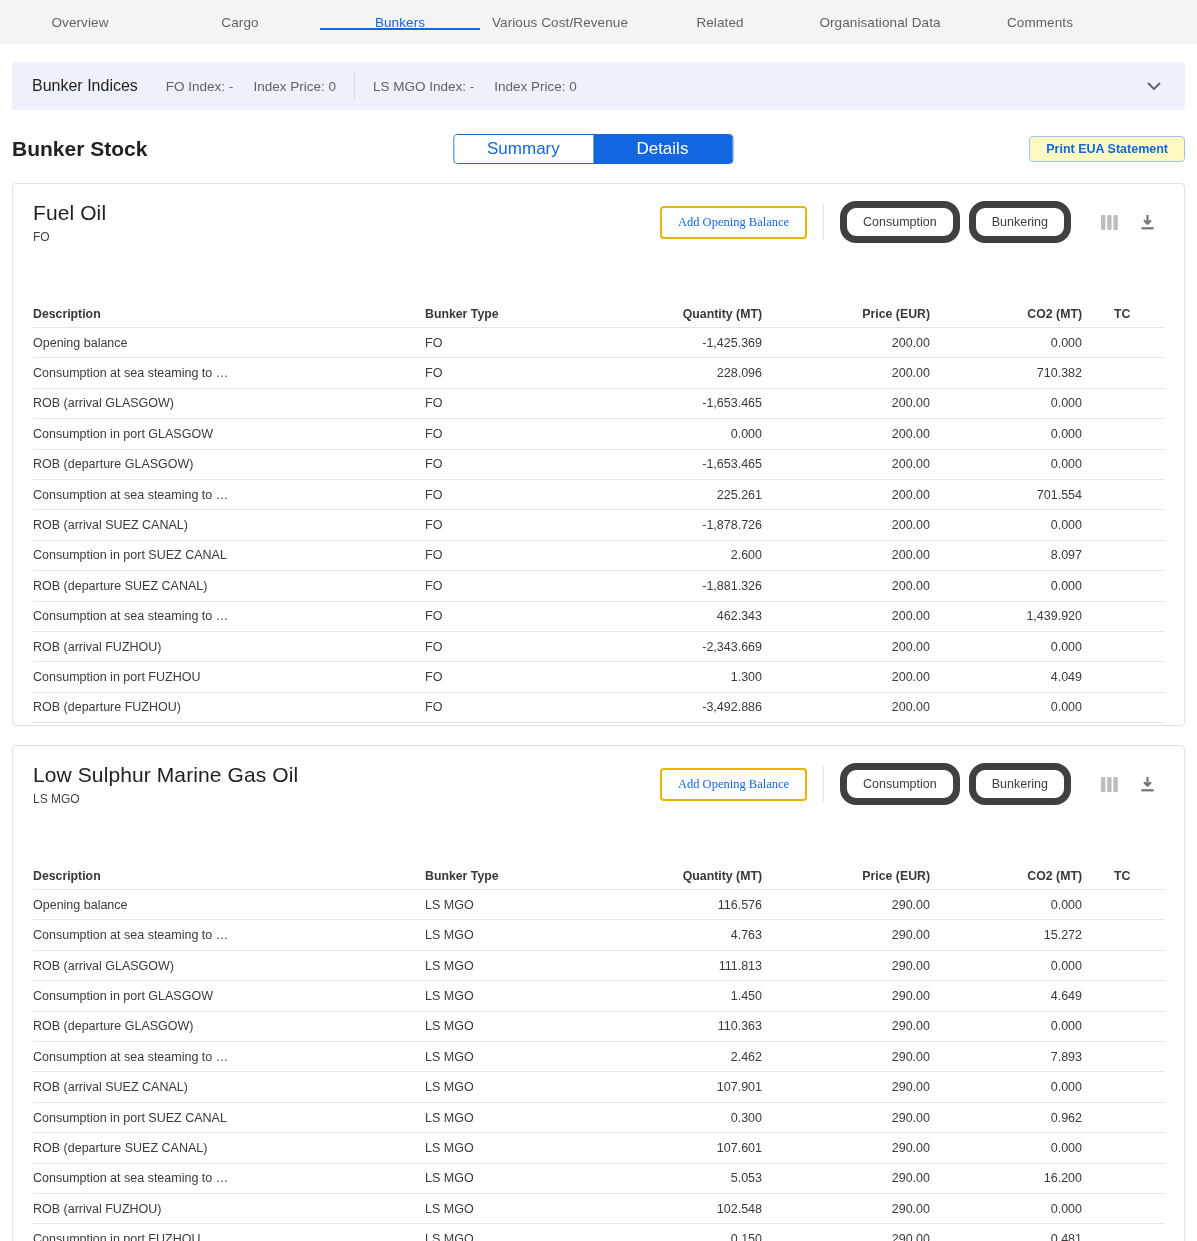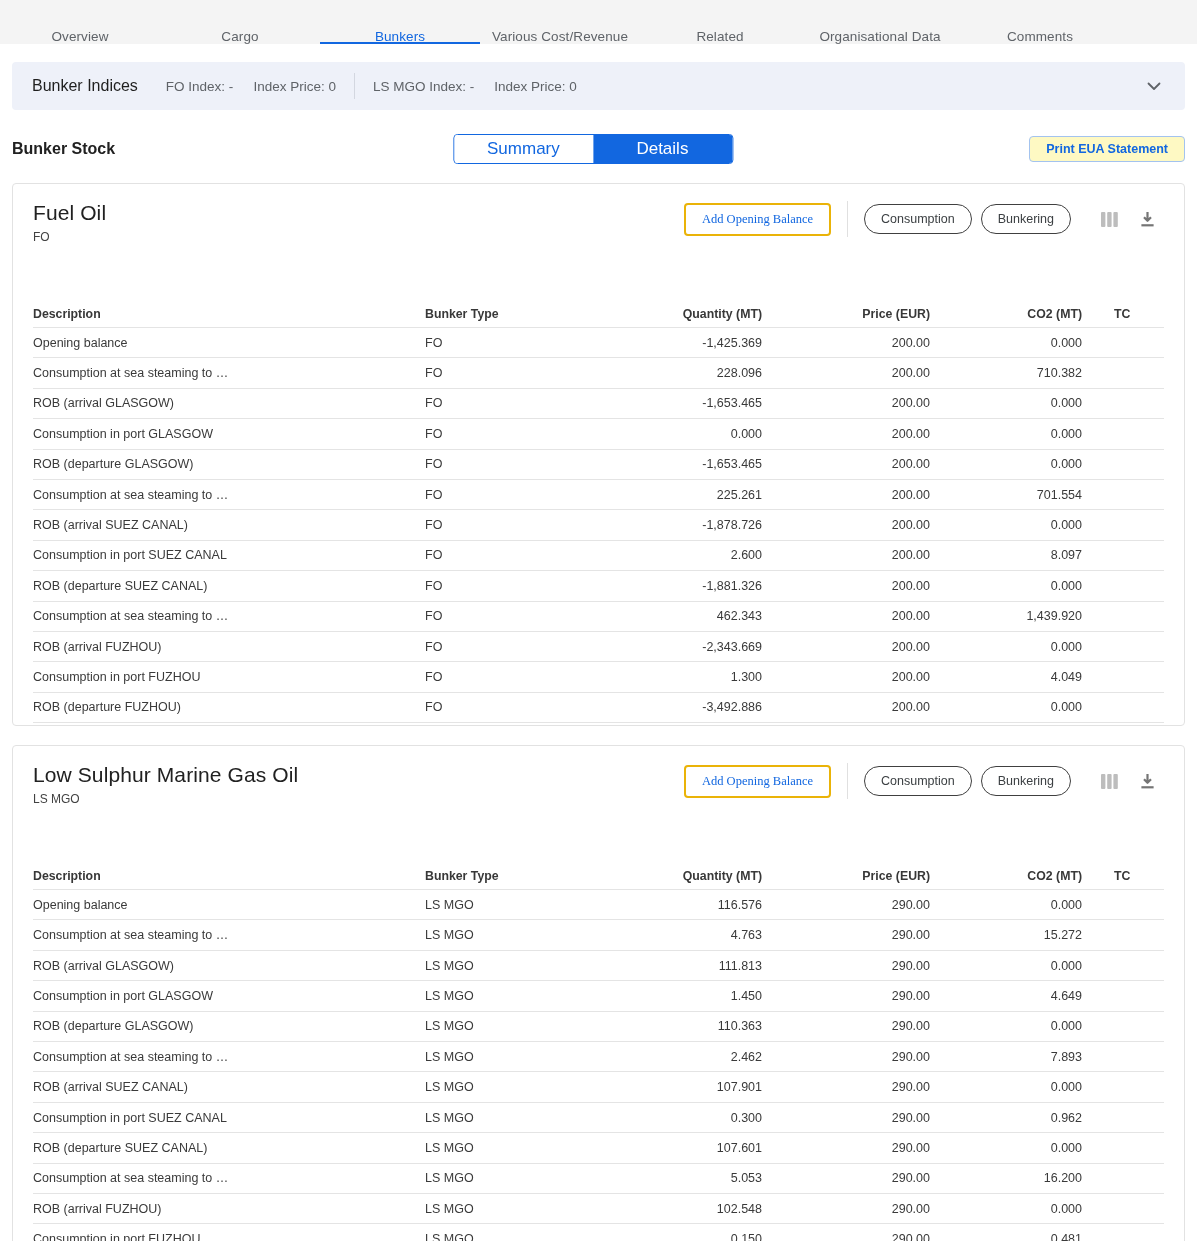--- a/index.html
+++ b/index.html
@@ -8,21 +8,21 @@
     width:1197px; height:1241px;
     font-family:"Liberation Sans", sans-serif;
     color:#3c3c3c;
     position:relative;
     overflow:hidden;
   }
 
   
   .tabbar {
     height:44px; background:#f4f4f4;
-    display:flex; align-items:flex-end;
+    display:flex; align-items:center;
   }
   .tab {
     width:160px; display:flex; align-items:center; justify-content:center;
     font-size:13.5px; color:#5f6368; cursor:pointer; position:relative;
     letter-spacing:.1px;
   }
   .tab.active { color:#1267e0; }
   .tab.active::after {
     content:""; position:absolute; left:0; right:0; bottom:0;
     height:2px; background:#1267e0;
@@ -37,21 +37,21 @@
   .idx-label { font-size:13.5px; color:#5f6368; }
   .idx-gap { width:20px; }
   .idx-divider { width:1px; height:26px; background:#d3d7e0; margin:0 18px; }
   .indices-chevron { margin-left:auto; display:flex; align-items:center; cursor:pointer; padding:4px; }
 
   
   .page-header {
     margin:24px 12px 0 12px; height:30px;
     display:flex; align-items:center; position:relative;
   }
-  .page-title { font-size:16px; color:#212121; }
+  .page-title { font-size:21px; color:#212121; }
   .toggle-group {
     position:absolute; left:50%; top:0; transform:translateX(-52%);
     display:flex; border:1px solid #1267e0; border-radius:4px; overflow:hidden;
     height:30px;
   }
   .toggle-btn {
     width:139px; display:flex; align-items:center; justify-content:center;
     font-size:17px; cursor:pointer; background:#ffffff; color:#1267e0;
     border:none;
   }
@@ -76,21 +76,21 @@
   .card-title { font-size:21px; color:#212121; letter-spacing:.1px; }
   .card-code { font-size:12px; color:#424242; margin-top:5px; }
   .card-actions { margin-left:auto; display:flex; align-items:center; }
   .add-balance-btn {
     background:#ffffff; color:#1267e0; border:2px solid #eab308;
     border-radius:4px; font-size:12.5px; padding:7px 16px; cursor:pointer;
     font-family:Liberation Serif, serif;
   }
   .action-divider { width:1px; height:36px; background:#e0e0e0; margin:0 16px; }
   .pill-btn {
-    background:#ffffff; color:#3c4043; border:1px solid #404040;
+    background:#ffffff; color:#3c4043; border:7px solid #404040;
     border-radius:16px; font-size:12.5px; padding:7px 16px; cursor:pointer;
     margin-right:9px; font-family:"Liberation Sans", sans-serif;
   }
   .icon-btn {
     border:none; background:transparent; cursor:pointer; padding:2px;
     display:flex; align-items:center; justify-content:center;
   }
   .icon-columns { margin-left:18px; }
   .icon-download { margin-left:16px; margin-right:6px; }
 

